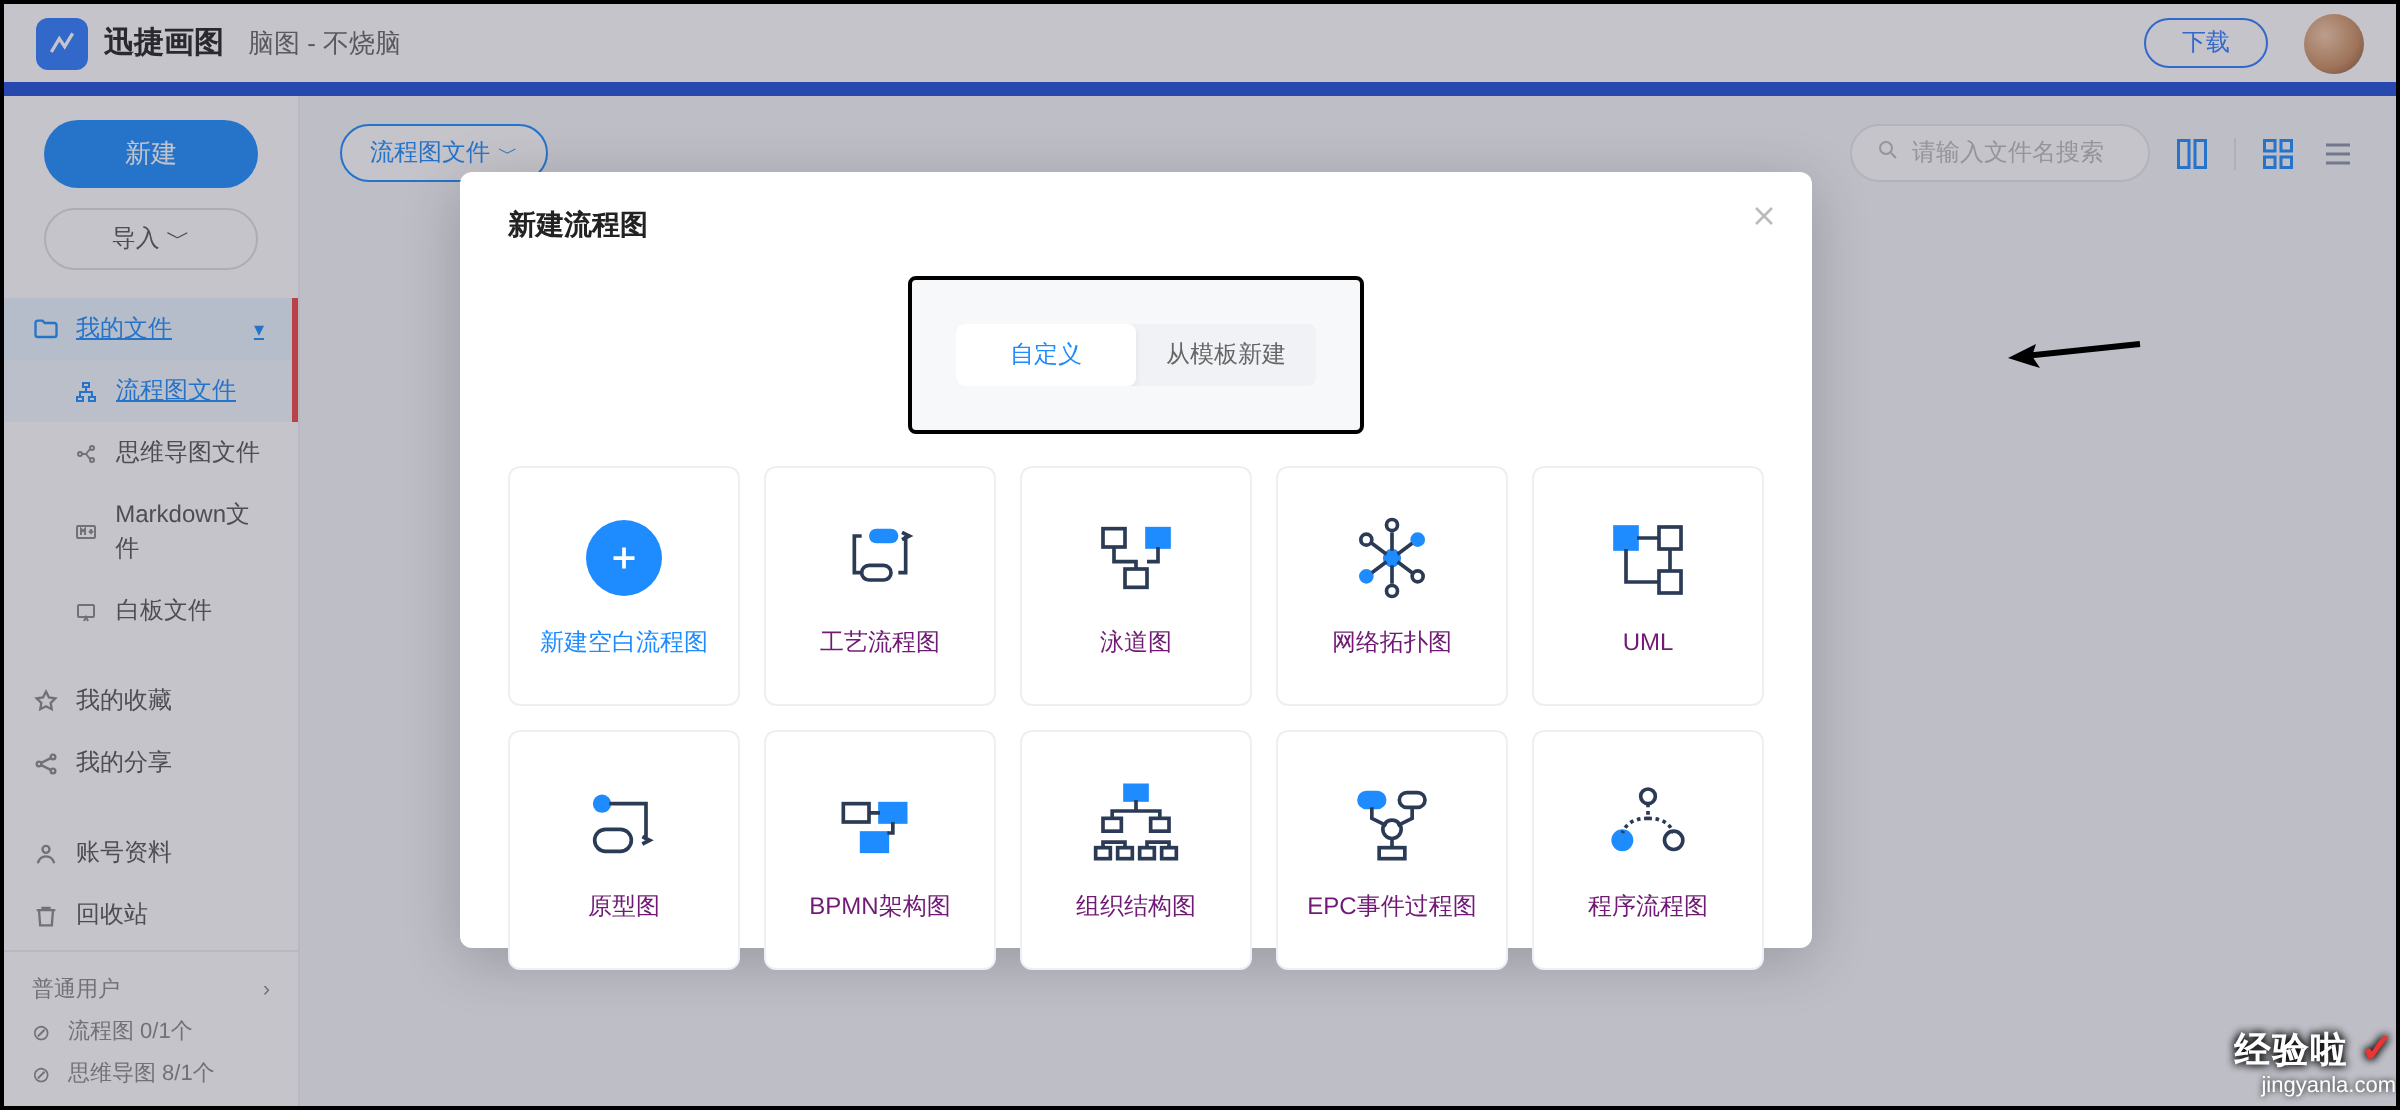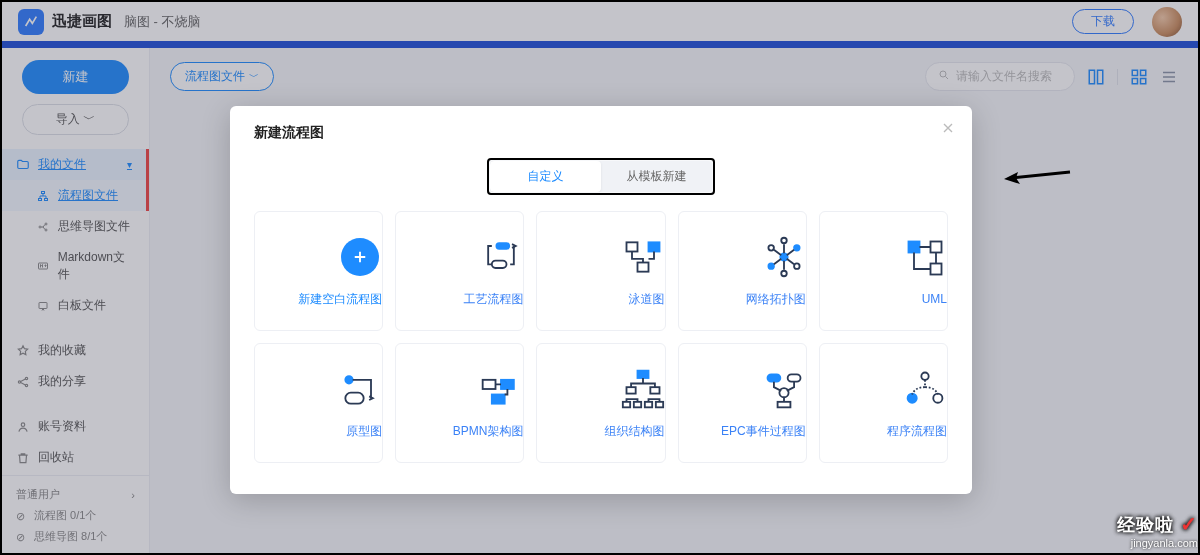--- a/index.html
+++ b/index.html
@@ -37,32 +37,32 @@
 .crumb { font-size: 12px; color: #666; margin-bottom: 10px; }
 .crumb b { color: #333; font-weight: 400; }
 .filter-row { display: flex; align-items: center; gap: 12px; }
 .chip { border: 1px solid #1e8cff; color: #1e8cff; border-radius: 16px; padding: 5px 14px; font-size: 12px; background: #fff; cursor: pointer; display: inline-flex; align-items: center; gap: 4px; }
 .filter-spacer { flex: 1; }
 .search { border: 1px solid #e5e7ee; border-radius: 16px; padding: 5px 12px; font-size: 12px; color: #bbb; width: 150px; display: flex; align-items: center; gap: 6px; background: #fff; }
 .view-ic { width: 18px; height: 18px; color: #8a94a6; cursor: pointer; }
 .view-ic.active { color: #1e8cff; }
 
 
-.modal { position: absolute; left: 228px; top: 104px; width: 742px; height: 388px; background: #fff; border-radius: 6px; box-shadow: 0 6px 30px rgba(0,0,0,0.2); z-index: 20; padding: 18px 24px 0; }
+.modal { position: absolute; left: 228px; top: 84px; width: 676px; height: 388px; background: #fff; border-radius: 6px; box-shadow: 0 6px 30px rgba(0,0,0,0.2); z-index: 20; padding: 18px 24px 0; }
 .modal-title { font-size: 14px; font-weight: 600; color: #222; }
 .modal-close { position: absolute; right: 16px; top: 14px; width: 16px; height: 16px; color: #bbb; cursor: pointer; }
-.tab-wrap { margin: 16px auto 16px; width: 228px; border: 2px solid #000; padding: 1px; display: flex; background: #f7f8fa; border-radius: 4px; justify-content: center; }
+.tab-wrap { margin: 16px auto 16px; width: 228px; border: 2px solid #000; padding: 22px; display: flex; background: #f7f8fa; border-radius: 4px; justify-content: center; }
 .tab-inner { display: flex; width: 100%; background: #f0f2f6; border-radius: 4px; overflow: hidden; }
 .tab { flex: 1; text-align: center; font-size: 12px; padding: 7px 0; cursor: pointer; color: #666; }
 .tab.active { background: #fff; color: #1e8cff; box-shadow: 0 1px 3px rgba(0,0,0,0.08); border-radius: 4px; }
 .arrow { position: absolute; top: 162px; left: 1000px; z-index: 21; }
 .cards { display: grid; grid-template-columns: repeat(5, 1fr); gap: 12px; }
-.card { border: 1px solid #edeff4; border-radius: 6px; height: 120px; display: flex; flex-direction: column; align-items: flex-end; justify-content: center; cursor: pointer; background: #fff; }
+.card { border: 1px solid #edeff4; border-radius: 6px; height: 120px; display: flex; flex-direction: column; align-items: center; justify-content: center; cursor: pointer; background: #fff; }
 .card-ic { width: 44px; height: 44px; display: flex; align-items: center; justify-content: center; margin-bottom: 12px; }
-.card-label { font-size: 12px; color: #3b82f6; }
+.card-label { font-size: 12px; color: #701a75; }
 .card.primary .card-label { color: #1e8cff; }
 .plus-circle { width: 38px; height: 38px; border-radius: 50%; background: #1e8cff; display: flex; align-items: center; justify-content: center; color: #fff; }
 
 .watermark { position: absolute; right: 0; bottom: 4px; z-index: 30; font-family: sans-serif; text-align: right; }
 .watermark .l1 { font-size: 18px; font-weight: 900; color: #fff; text-shadow: 0 0 4px #000,0 0 4px #000; letter-spacing: 1px; }
 .watermark .chk { color: #e33; font-size: 20px; }
 .watermark .l2 { font-size: 11px; color: #fff; text-shadow: 0 0 3px #000; }
 </style>
 </head>
 <body>

